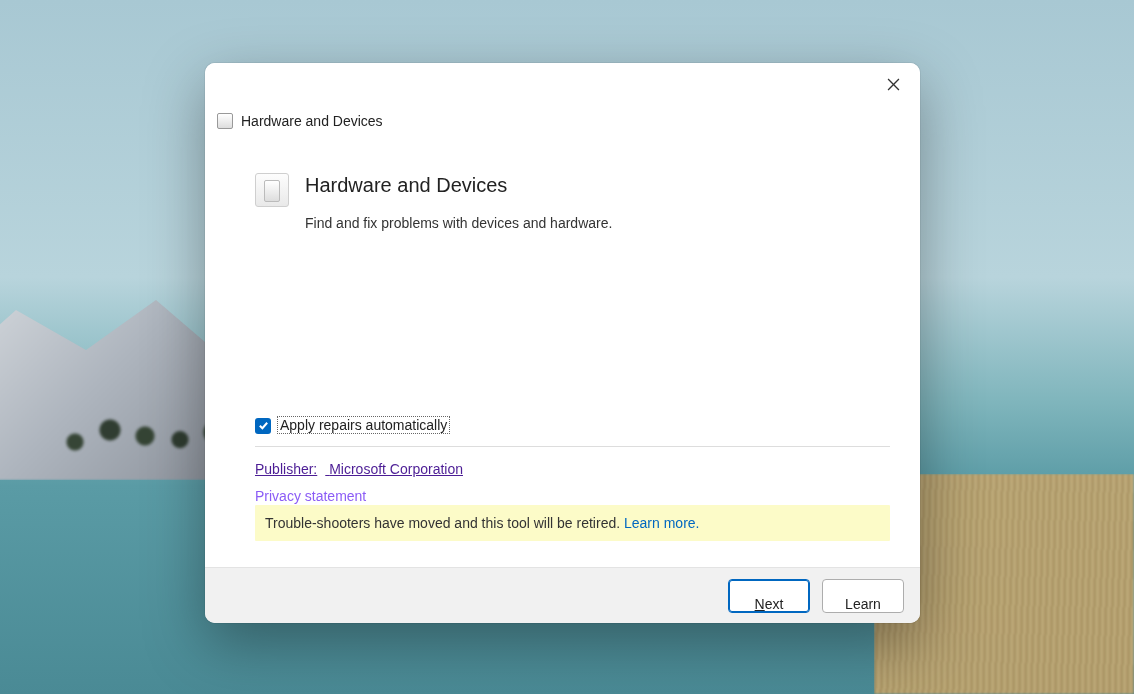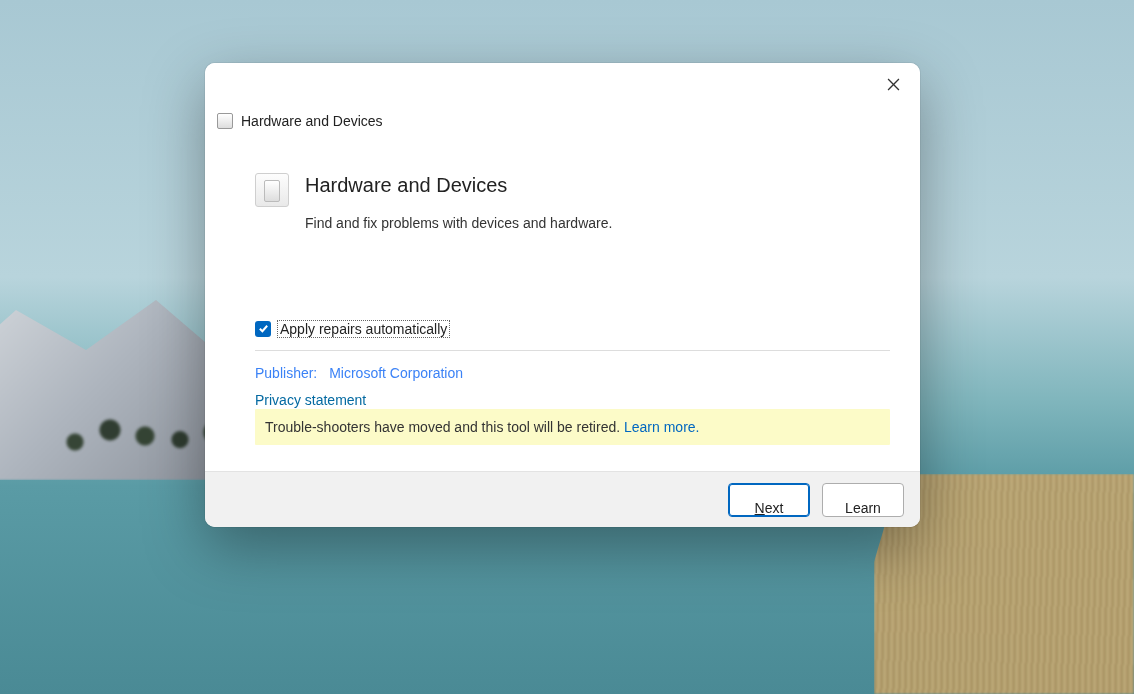--- a/index.html
+++ b/index.html
@@ -46,21 +46,21 @@
     clip-path: polygon(10% 0%, 100% 0%, 100% 100%, 0% 100%, 0% 40%);
     filter: blur(1px);
     opacity: .85;
   }
 
   .dialog {
     position: absolute;
     left: 205px;
     top: 63px;
     width: 715px;
-    height: 464px;
+    height: 560px;
     background: #ffffff;
     border-radius: 10px;
     box-shadow: 0 20px 60px rgba(0,0,0,0.35), 0 0 0 1px rgba(0,0,0,0.05);
     display: flex;
     flex-direction: column;
     overflow: hidden;
   }
   .dlg-top {
     flex: 1 1 auto;
     background: #ffffff;
@@ -142,43 +142,43 @@
   .ts-desc { font-size: 14px; color: #333; margin-top: 18px; }
 
   .advanced {
     position: absolute;
     left: 50px;
     right: 30px;
     bottom: 26px;
   }
   .repair-row {
     display: flex;
-    align-items: center;
+    align-items: flex-end;
     gap: 6px;
     font-size: 14px;
     color: #222;
     padding-bottom: 12px;
     border-bottom: 1px solid #ddd;
     margin-bottom: 14px;
   }
   .cb {
     width: 16px; height: 16px;
     border-radius: 3px;
     background: #0067c0;
     display: inline-flex;
     align-items: center;
     justify-content: center;
     cursor: pointer;
   }
   .cb svg { width: 11px; height: 11px; stroke: #fff; stroke-width: 2.2; fill: none; }
   .focus-rect { border: 1px dotted #666; padding: 0 2px; }
 
-  .pub-row { font-size: 14px; color: #3b82f6; margin-bottom: 10px; }
+  .pub-row { font-size: 14px; color: #4c1d95; margin-bottom: 10px; text-decoration: underline; }
   .pub-row .pub-label { margin-right: 8px; }
-  .privacy { font-size: 14px; color: #0369a1; cursor: pointer; margin-bottom: 0; display: inline-block; }
+  .privacy { font-size: 14px; color: #8b5cf6; cursor: pointer; margin-bottom: 0; display: inline-block; }
 
   .notice {
     background: #fcfbc8;
     border-radius: 1px;
     padding: 10px 10px;
     font-size: 14px;
     color: #333;
   }
   .notice a { color: #0067c0; text-decoration: none; cursor: pointer; }
 

